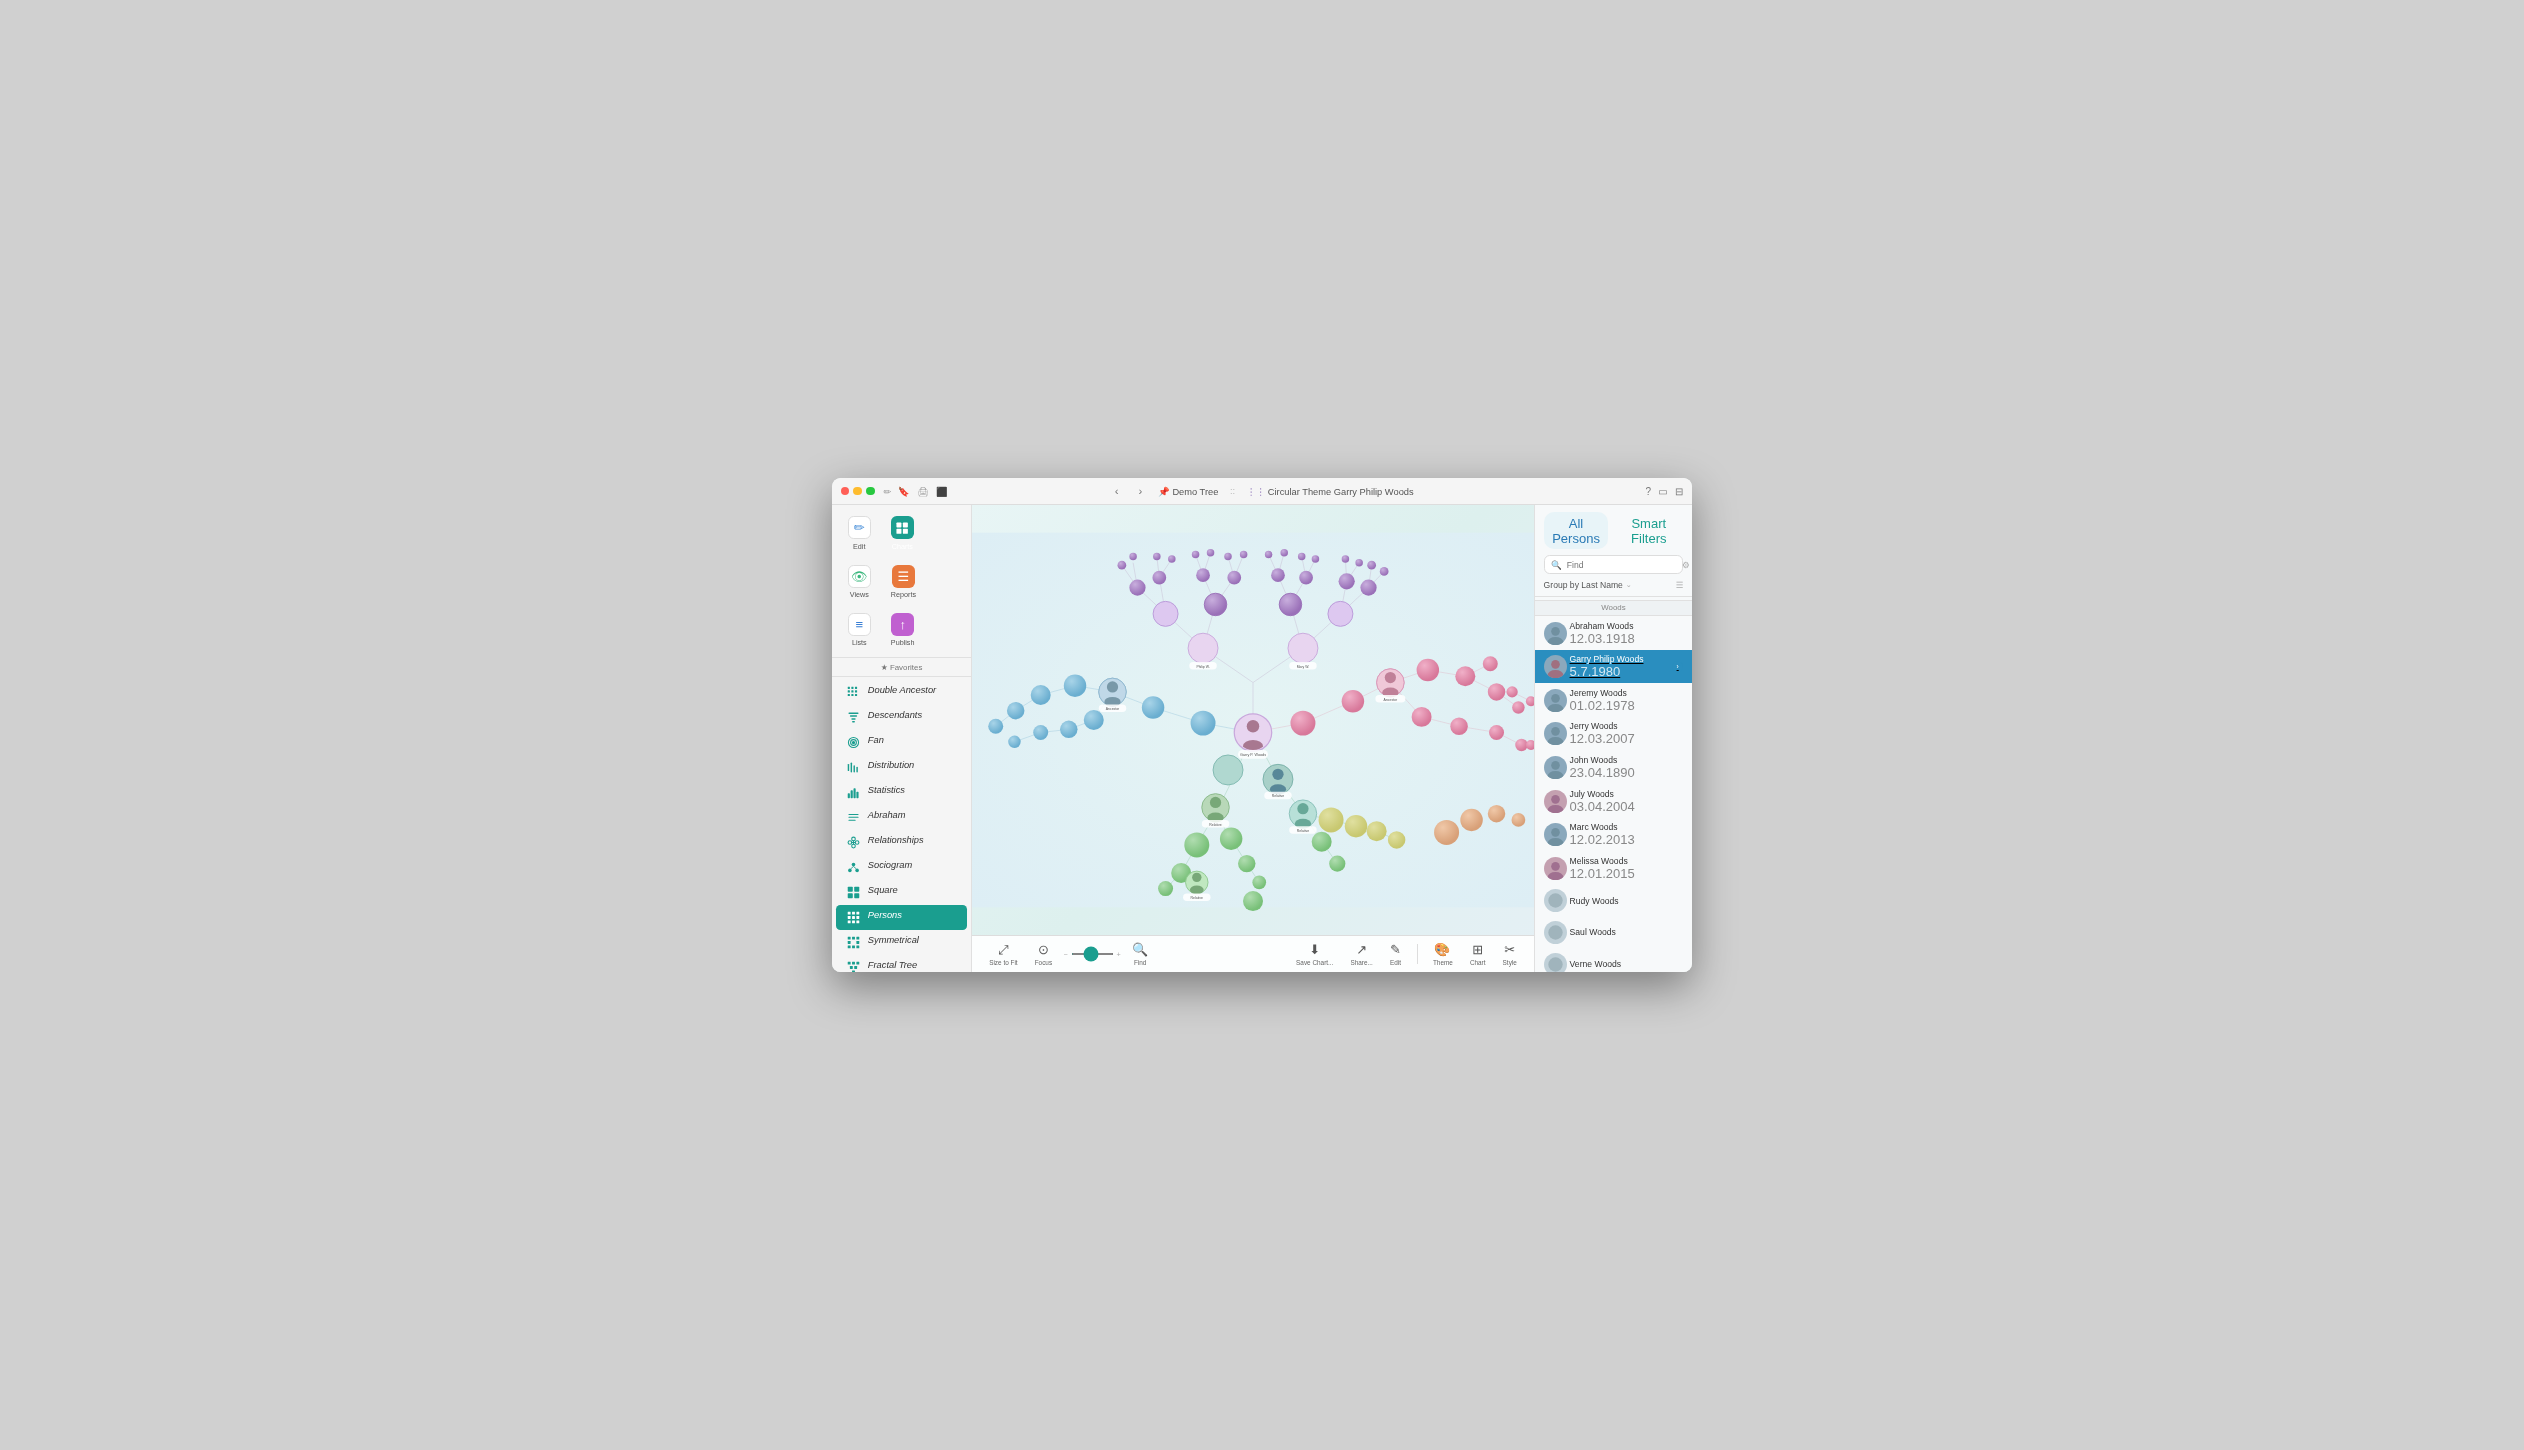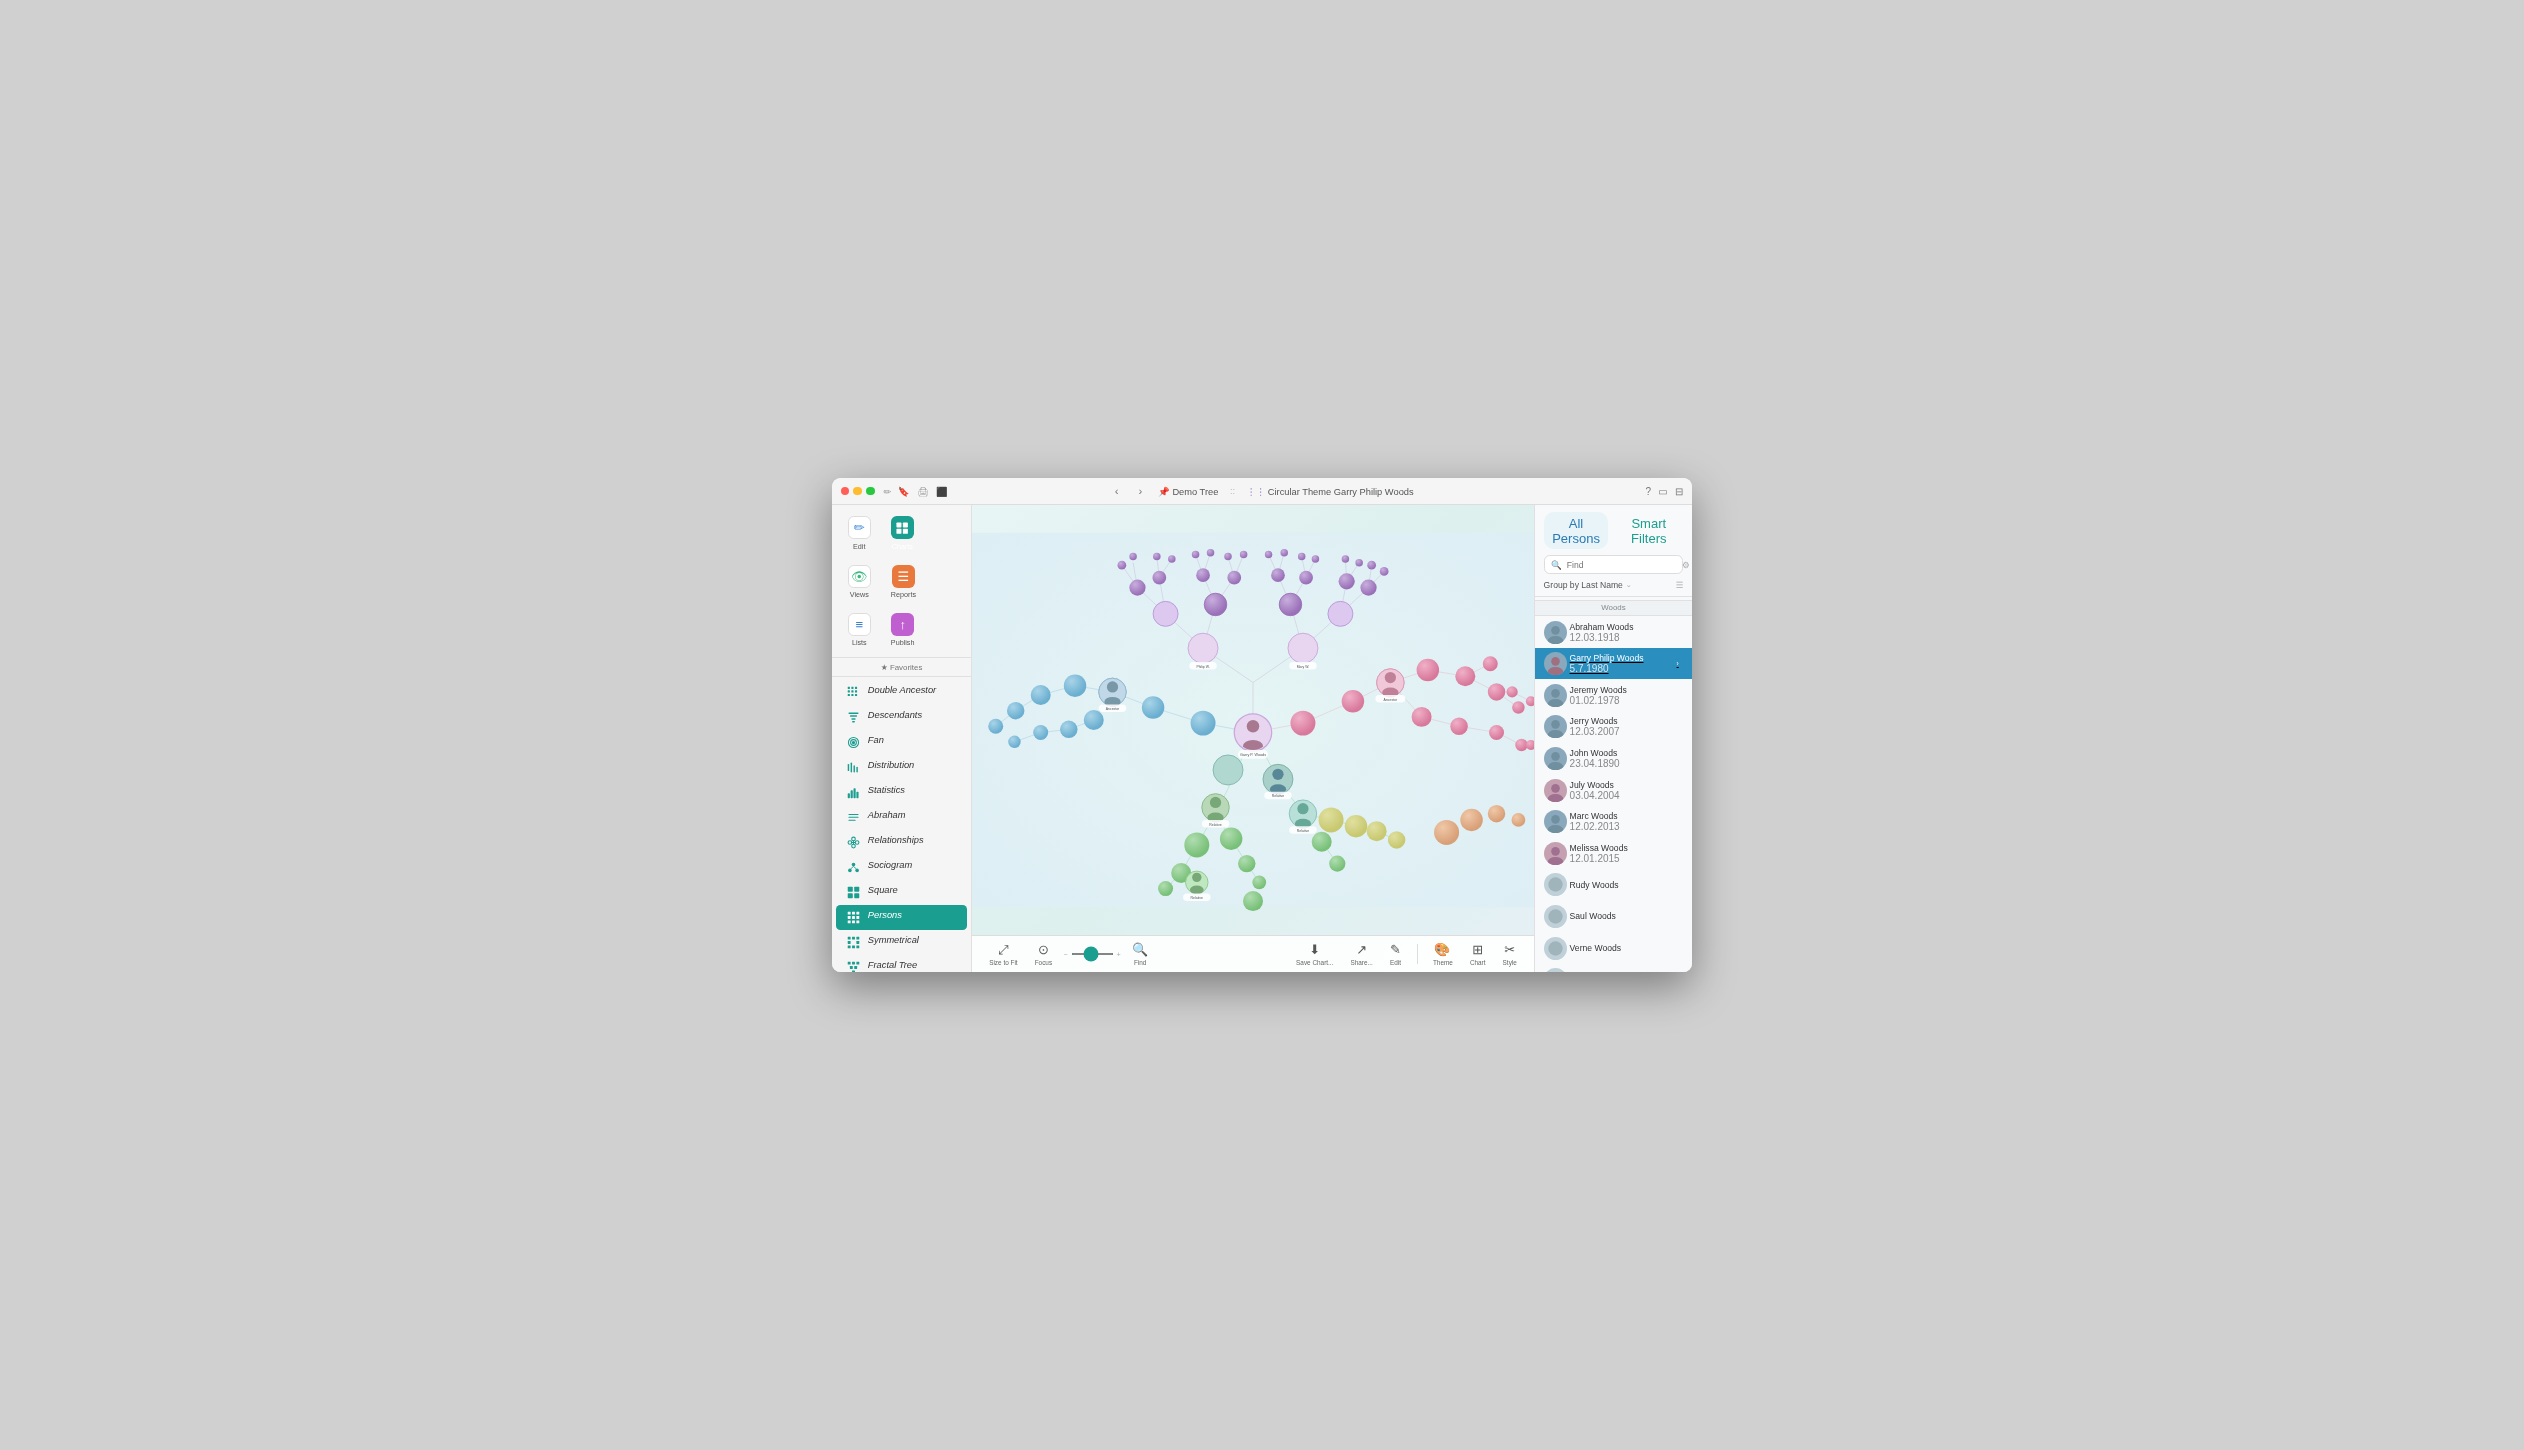--- a/index.html
+++ b/index.html
@@ -304,21 +304,21 @@
       display: flex; align-items: center; justify-content: center;
       font-size: 10px;
       color: #fff;
     }
     .person-avatar.circle { border-radius: 50%; }
     .person-avatar.m { background: #8aa8bc; }
     .person-avatar.f { background: #c4a0b0; }
     .person-avatar.u { background: #b0b8bc; }
     .person-info { flex: 1; min-width: 0; }
     .person-name { font-size: 8.6px; font-weight: 500; color: #333; }
-    .person-date { font-size: 10px; color: #888; }
+    .person-date { font-size: 13px; color: #888; }
     .person-badge {
       width: 11.5px; height: 11.5px;
       border-radius: 50%;
       background: #2a8ebf;
       display: flex; align-items: center; justify-content: center;
       font-size: 6.4px; color: #fff;
     }
 
     .nav-back-btn {
       background: none; border: none; cursor: pointer;

